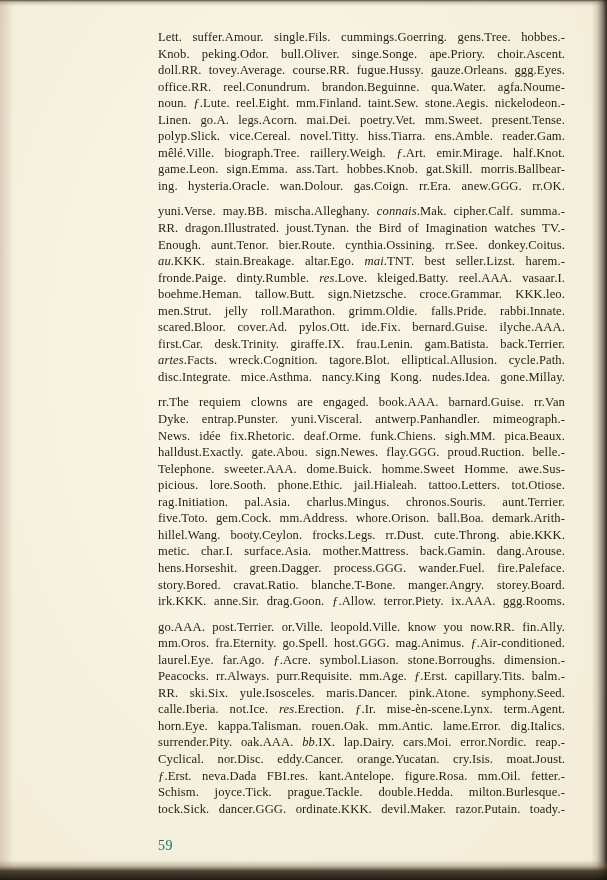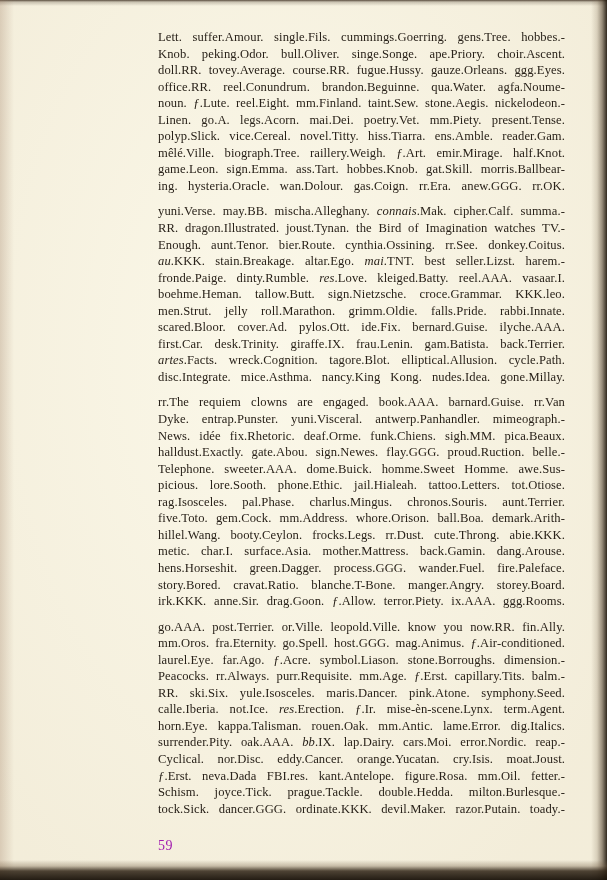--- a/index.html
+++ b/index.html
@@ -62,38 +62,38 @@
     letter-spacing: 0.1px;
     word-spacing: 1px;
   }
   .line .it { font-style: italic; }
   .page-number {
     position: absolute;
     left: 158px;
     top: 838px;
     font-size: 14px;
     letter-spacing: 0.5px;
-    color: #a21caf;
+    color: #0f766e;
   }
 </style>
 </head>
 <body>
 
 <div class="page">
   <div class="paper-tone"></div>
 
   <div class="page-text">
 
   <div class="paragraph">
         <div class="line"><span>Lett. suffer.Amour. single.Fils. cummings.Goerring. gens.Tree. hobbes.-</span></div>
         <div class="line"><span>Knob. peking.Odor. bull.Oliver. singe.Songe. ape.Priory. choir.Ascent.</span></div>
         <div class="line"><span>doll.RR. tovey.Average. course.RR. fugue.Hussy. gauze.Orleans. ggg.Eyes.</span></div>
         <div class="line"><span>office.RR. reel.Conundrum. brandon.Beguinne. qua.Water. agfa.Noume-</span></div>
         <div class="line"><span>noun. </span><span class="it">ƒ</span><span>.Lute. reel.Eight. mm.Finland. taint.Sew. stone.Aegis. nickelodeon.-</span></div>
-        <div class="line"><span>Linen. go.A. legs.Acorn. mai.Dei. poetry.Vet. mm.Piety. present.Tense.</span></div>
+        <div class="line"><span>Linen. go.A. legs.Acorn. mai.Dei. poetry.Vet. mm.Sweet. present.Tense.</span></div>
         <div class="line"><span>polyp.Slick. vice.Cereal. novel.Titty. hiss.Tiarra. ens.Amble. reader.Gam.</span></div>
         <div class="line"><span>mêlé.Ville. biograph.Tree. raillery.Weigh. </span><span class="it">ƒ</span><span>.Art. emir.Mirage. half.Knot.</span></div>
         <div class="line"><span>game.Leon. sign.Emma. ass.Tart. hobbes.Knob. gat.Skill. morris.Ballbear-</span></div>
         <div class="line"><span>ing. hysteria.Oracle. wan.Dolour. gas.Coign. rr.Era. anew.GGG. rr.OK.</span></div>
       </div>
       <div class="paragraph">
         <div class="line"><span>yuni.Verse. may.BB. mischa.Alleghany. </span><span class="it">connais</span><span>.Mak. cipher.Calf. summa.-</span></div>
         <div class="line"><span>RR. dragon.Illustrated. joust.Tynan. the Bird of Imagination watches TV.-</span></div>
         <div class="line"><span>Enough. aunt.Tenor. bier.Route. cynthia.Ossining. rr.See. donkey.Coitus.</span></div>
         <div class="line"><span class="it">au</span><span>.KKK. stain.Breakage. altar.Ego. </span><span class="it">mai</span><span>.TNT. best seller.Lizst. harem.-</span></div>
@@ -105,21 +105,21 @@
         <div class="line"><span class="it">artes</span><span>.Facts. wreck.Cognition. tagore.Blot. elliptical.Allusion. cycle.Path.</span></div>
         <div class="line"><span>disc.Integrate. mice.Asthma. nancy.King Kong. nudes.Idea. gone.Millay.</span></div>
       </div>
       <div class="paragraph">
         <div class="line"><span>rr.The requiem clowns are engaged. book.AAA. barnard.Guise. rr.Van</span></div>
         <div class="line"><span>Dyke. entrap.Punster. yuni.Visceral. antwerp.Panhandler. mimeograph.-</span></div>
         <div class="line"><span>News. idée fix.Rhetoric. deaf.Orme. funk.Chiens. sigh.MM. pica.Beaux.</span></div>
         <div class="line"><span>halldust.Exactly. gate.Abou. sign.Newes. flay.GGG. proud.Ruction. belle.-</span></div>
         <div class="line"><span>Telephone. sweeter.AAA. dome.Buick. homme.Sweet Homme. awe.Sus-</span></div>
         <div class="line"><span>picious. lore.Sooth. phone.Ethic. jail.Hialeah. tattoo.Letters. tot.Otiose.</span></div>
-        <div class="line"><span>rag.Isosceles. pal.Phase. charlus.Mingus. chronos.Souris. aunt.Terrier.</span></div>
+        <div class="line"><span>rag.Initiation. pal.Asia. charlus.Mingus. chronos.Souris. aunt.Terrier.</span></div>
         <div class="line"><span>five.Toto. gem.Cock. mm.Address. whore.Orison. ball.Boa. demark.Arith-</span></div>
         <div class="line"><span>hillel.Wang. booty.Ceylon. frocks.Legs. rr.Dust. cute.Throng. abie.KKK.</span></div>
         <div class="line"><span>metic. char.I. surface.Asia. mother.Mattress. back.Gamin. dang.Arouse.</span></div>
         <div class="line"><span>hens.Horseshit. green.Dagger. process.GGG. wander.Fuel. fire.Paleface.</span></div>
         <div class="line"><span>story.Bored. cravat.Ratio. blanche.T-Bone. manger.Angry. storey.Board.</span></div>
         <div class="line"><span>irk.KKK. anne.Sir. drag.Goon. </span><span class="it">ƒ</span><span>.Allow. terror.Piety. ix.AAA. ggg.Rooms.</span></div>
       </div>
       <div class="paragraph">
         <div class="line"><span>go.AAA. post.Terrier. or.Ville. leopold.Ville. know you now.RR. fin.Ally.</span></div>
         <div class="line"><span>mm.Oros. fra.Eternity. go.Spell. host.GGG. mag.Animus. </span><span class="it">ƒ</span><span>.Air-conditioned.</span></div>

